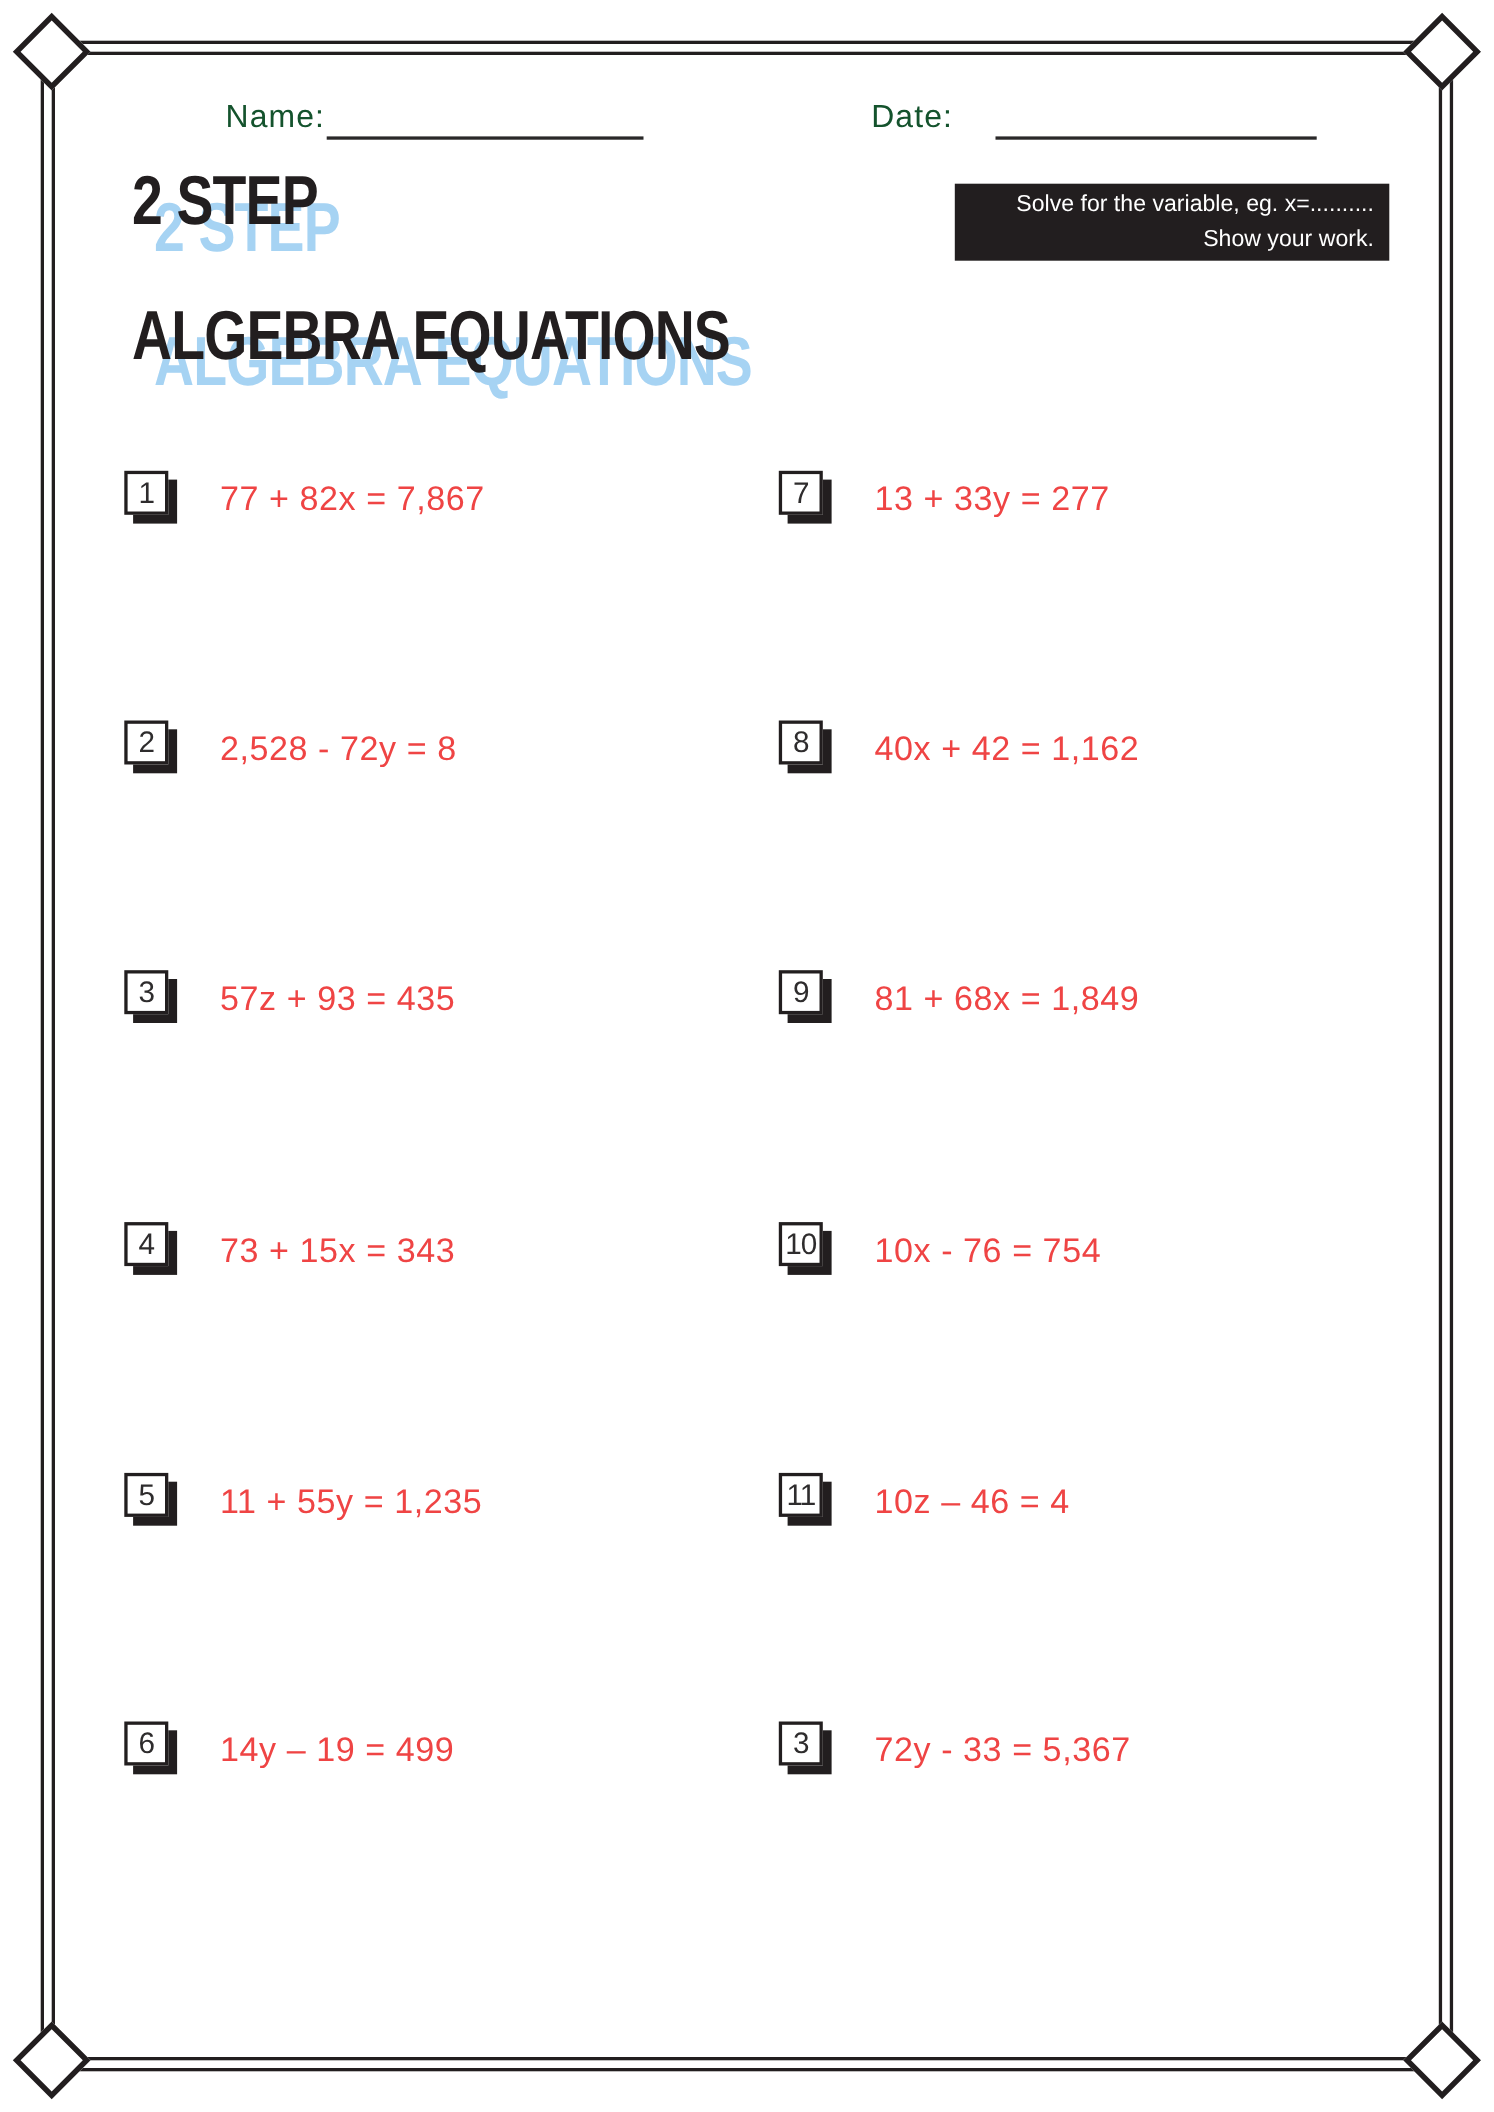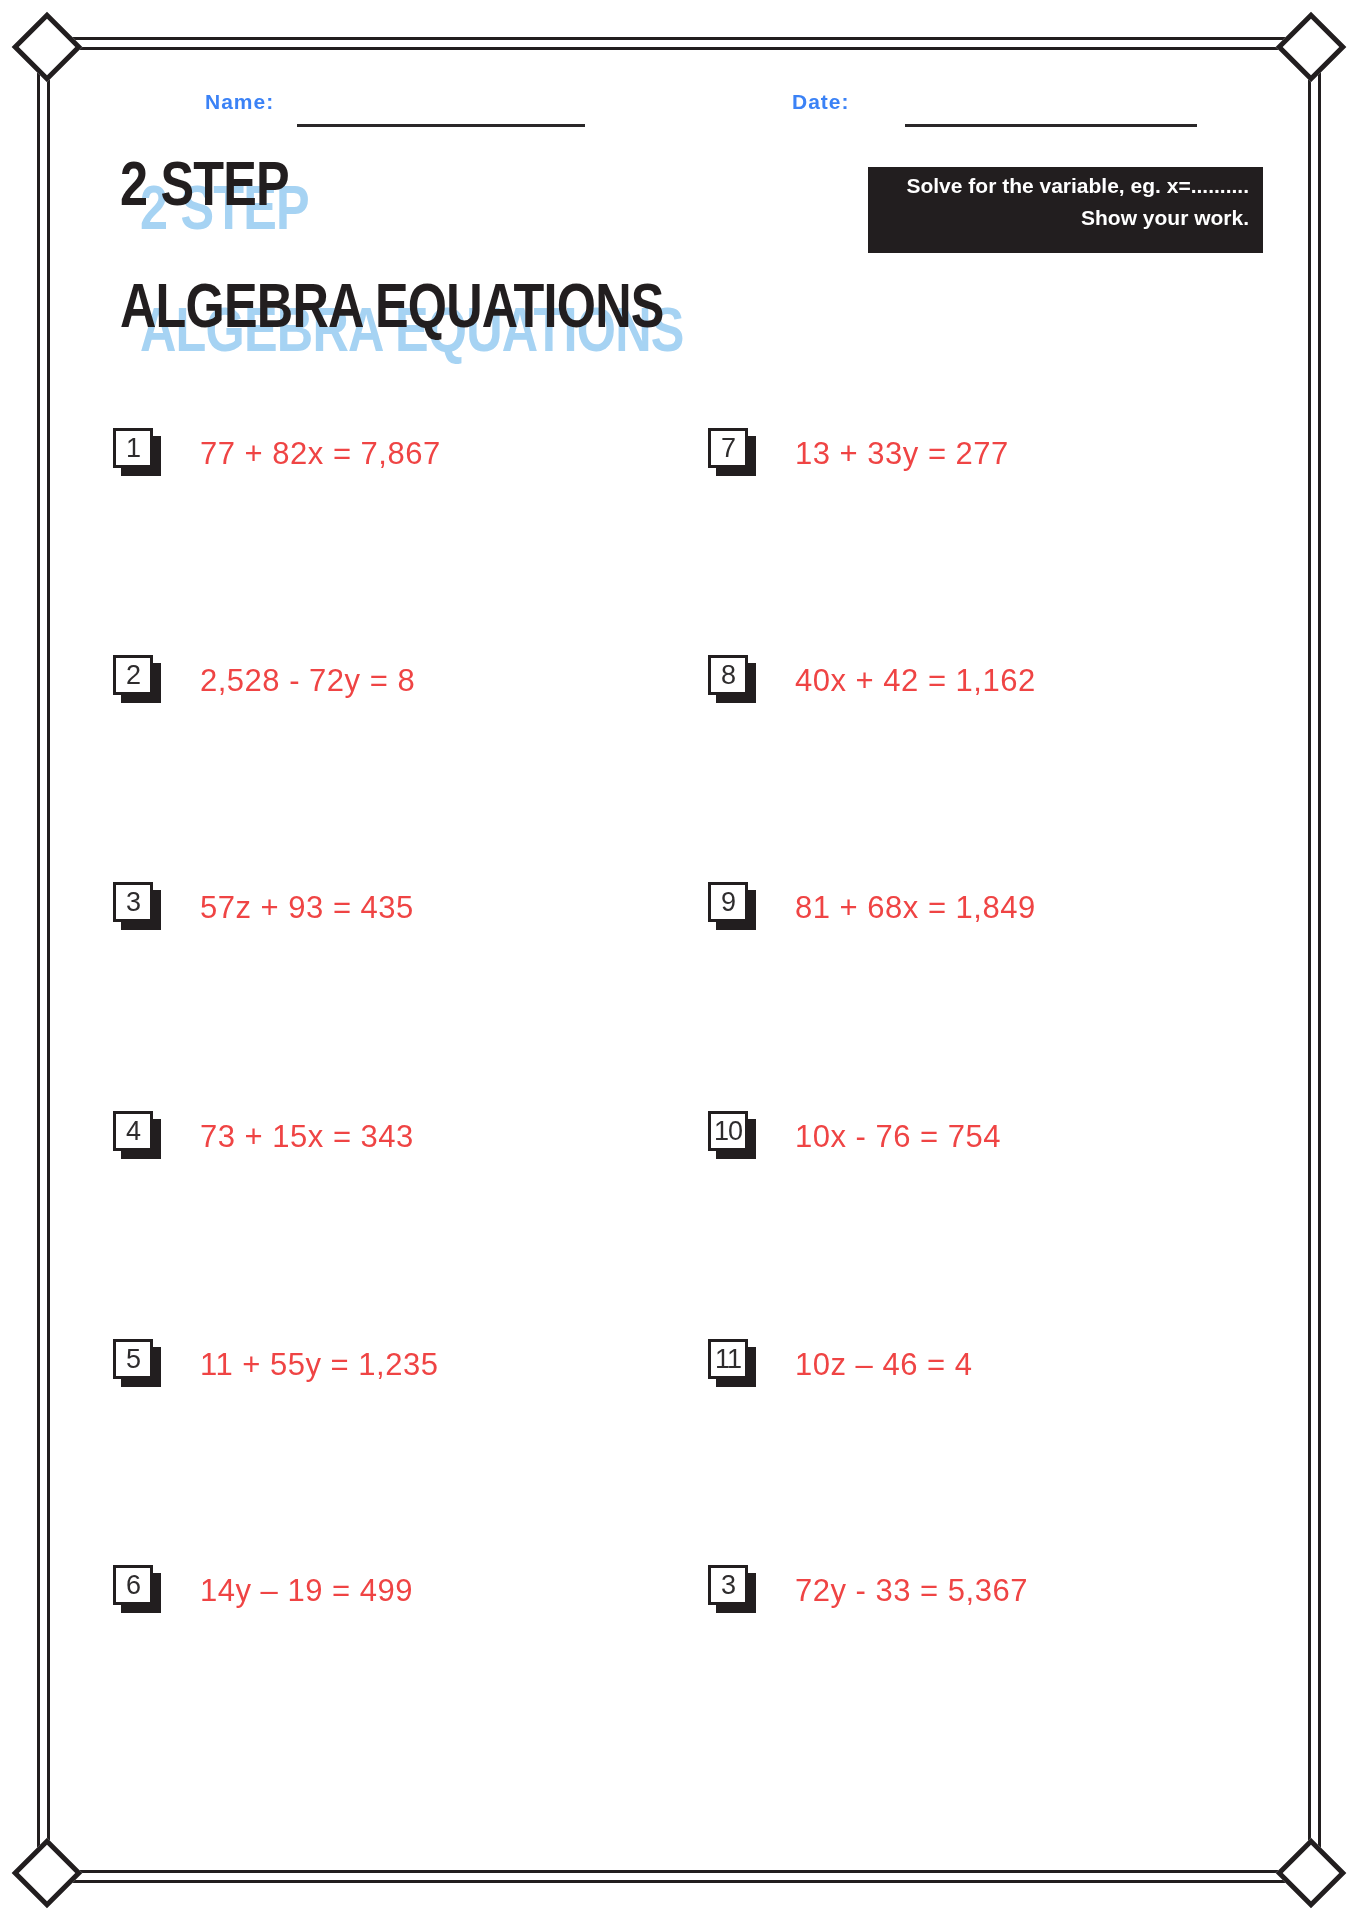--- a/index.html
+++ b/index.html
@@ -26,43 +26,43 @@
     transform:rotate(45deg);
   }
   .cd-tl{left:22px;top:22px;}
   .cd-tr{right:22px;top:22px;}
   .cd-bl{left:22px;bottom:22px;}
   .cd-br{right:22px;bottom:22px;}
 
   
   .field-label{
     position:absolute;
-    font-size:21px;color:#3b82f6;letter-spacing:1px;font-weight:bold;
+    font-size:29px;color:#14532d;letter-spacing:1px;
   }
   .fill-line{
     position:absolute;height:32px;
     border-bottom:3px solid #2a2829;
   }
 
   
   .title-layer{
     position:absolute;
     font-size:63px;font-weight:700;line-height:1;
     letter-spacing:-1px;white-space:nowrap;
     transform:scaleX(0.80);transform-origin:left top;
   }
   .title-echo{color:#a6d3f3;}
   .title-ink{color:#221e1f;}
 
   
   .instructions{
-    position:absolute;left:868px;top:167px;width:395px;height:86px;
+    position:absolute;left:868px;top:167px;width:395px;height:70px;
     background:#221e1f;
     color:#ffffff;
-    font-size:21px;font-weight:700;
+    font-size:21px;font-weight:400;
     text-align:right;
     line-height:32px;
     padding:3px 14px 0 0;
     box-sizing:border-box;
   }
 
   
   .problem{position:absolute;height:48px;}
   .numbox{
     position:absolute;left:0;top:0;

